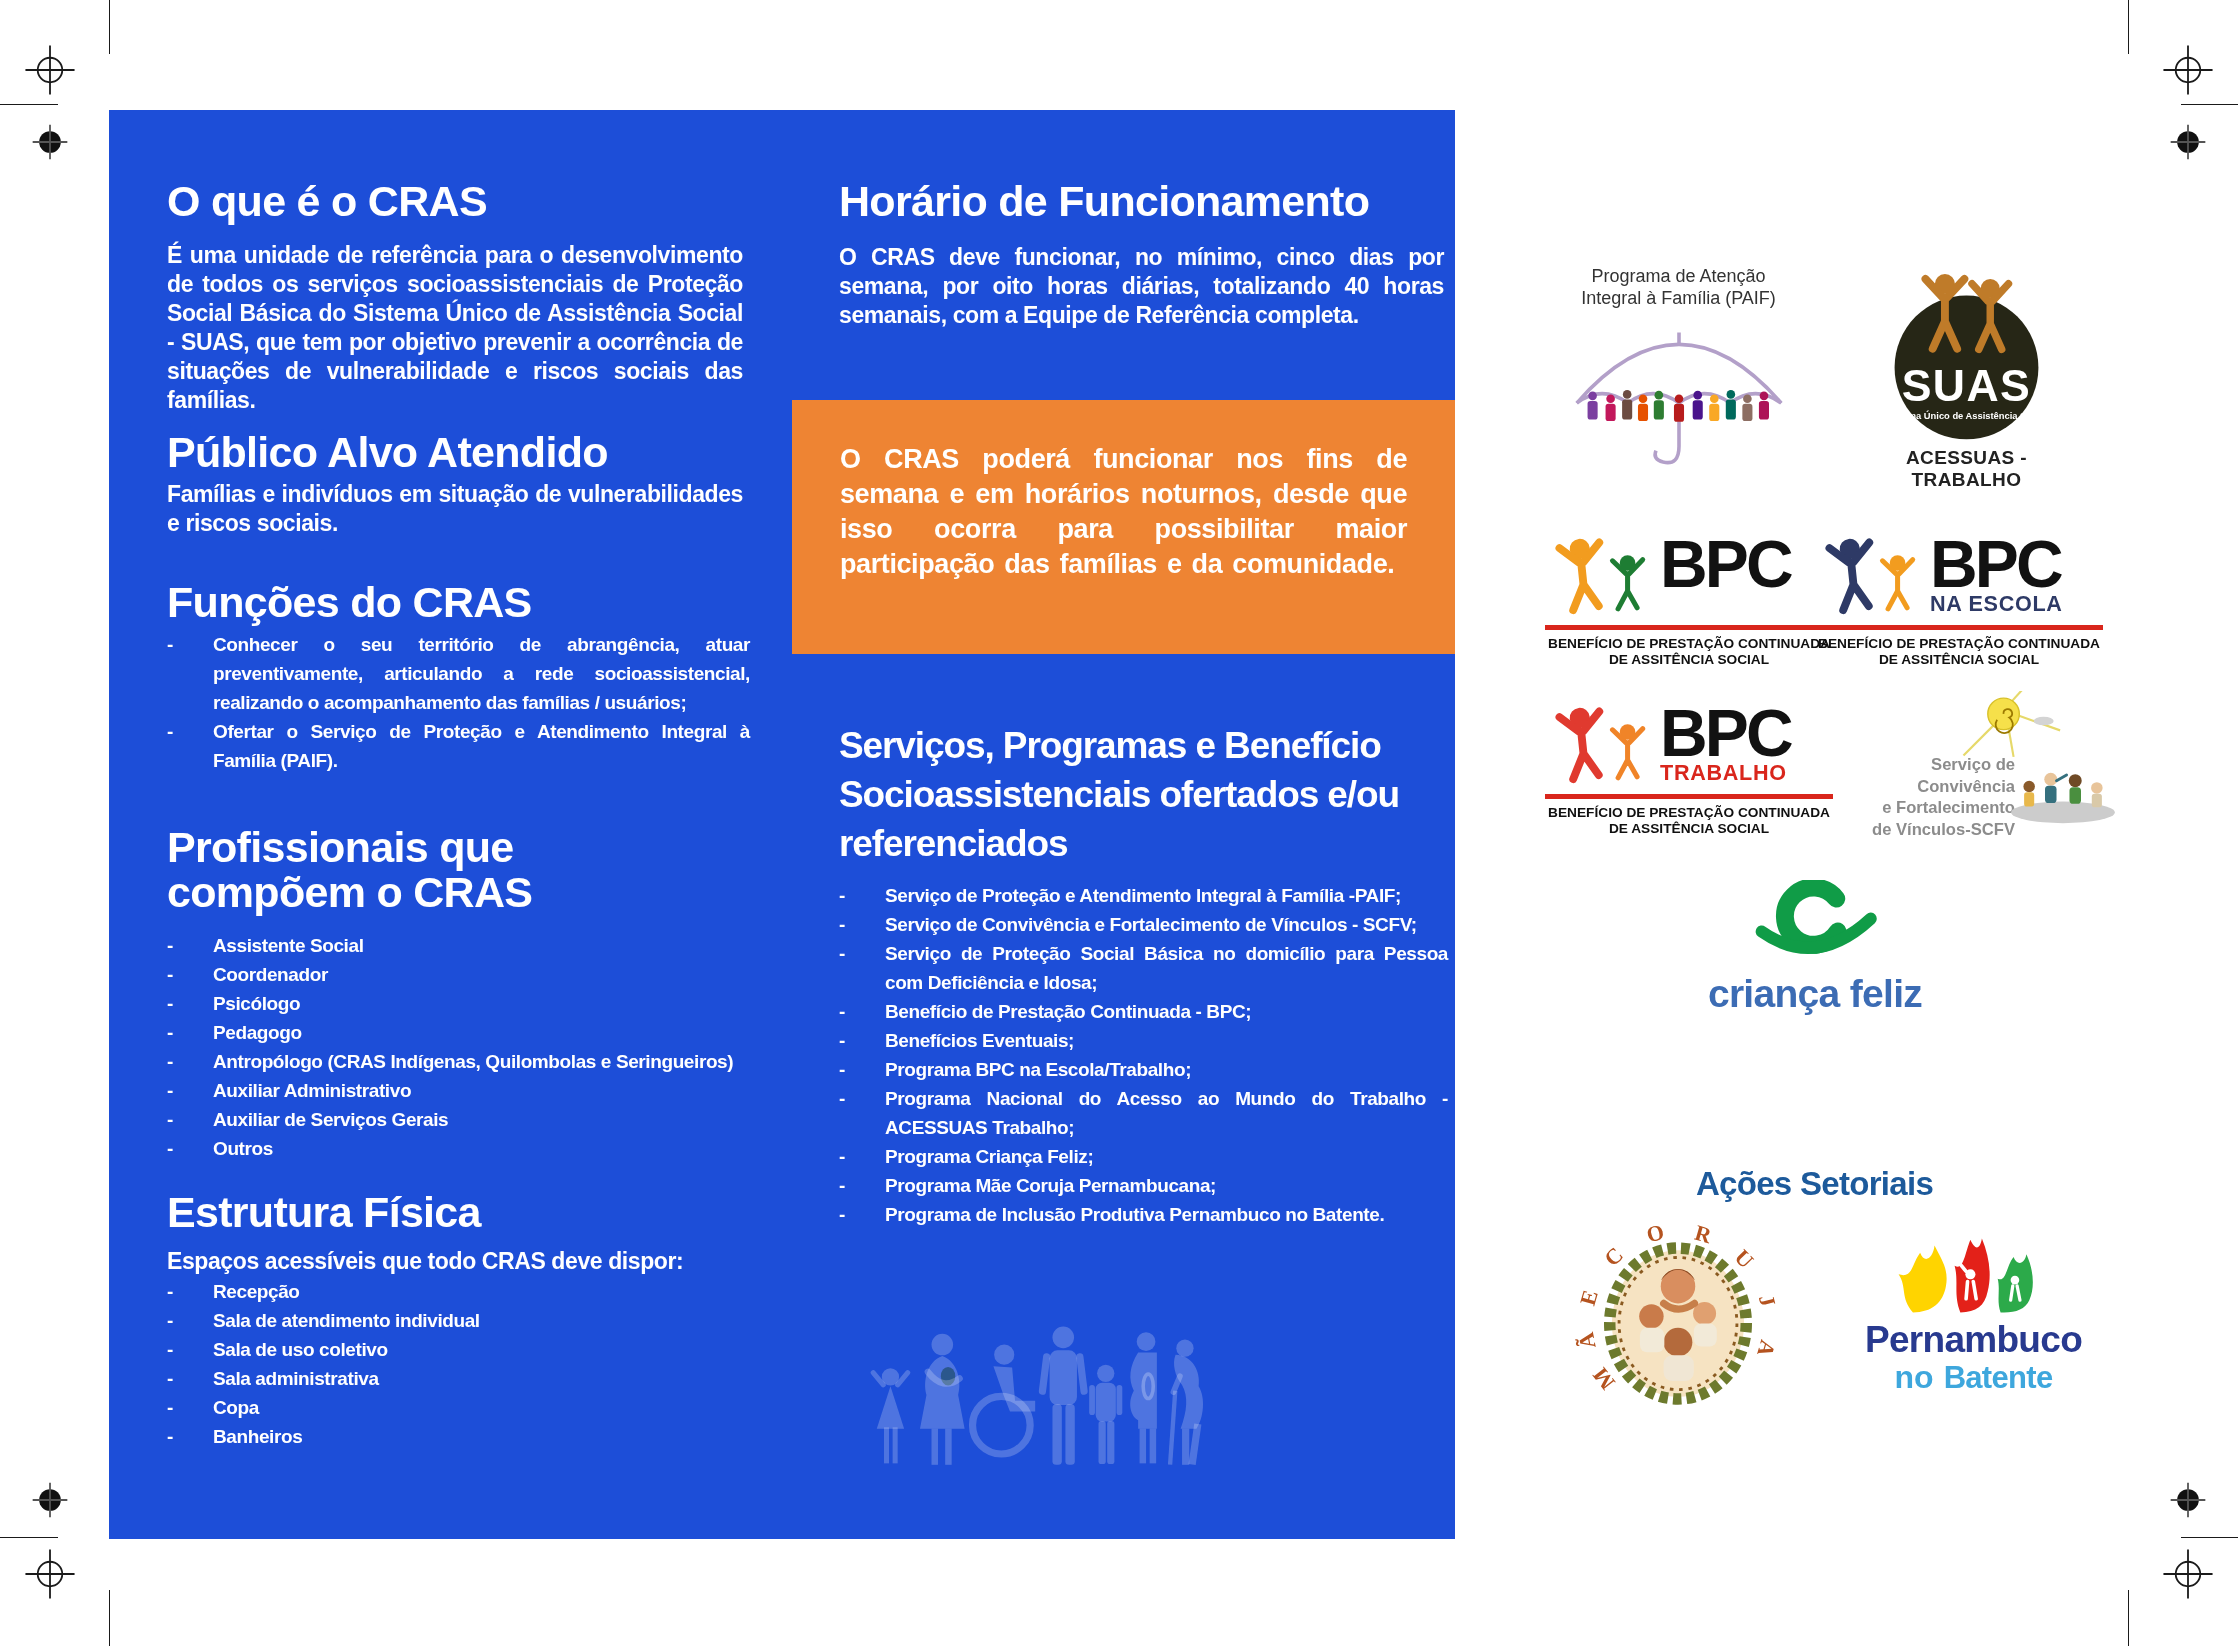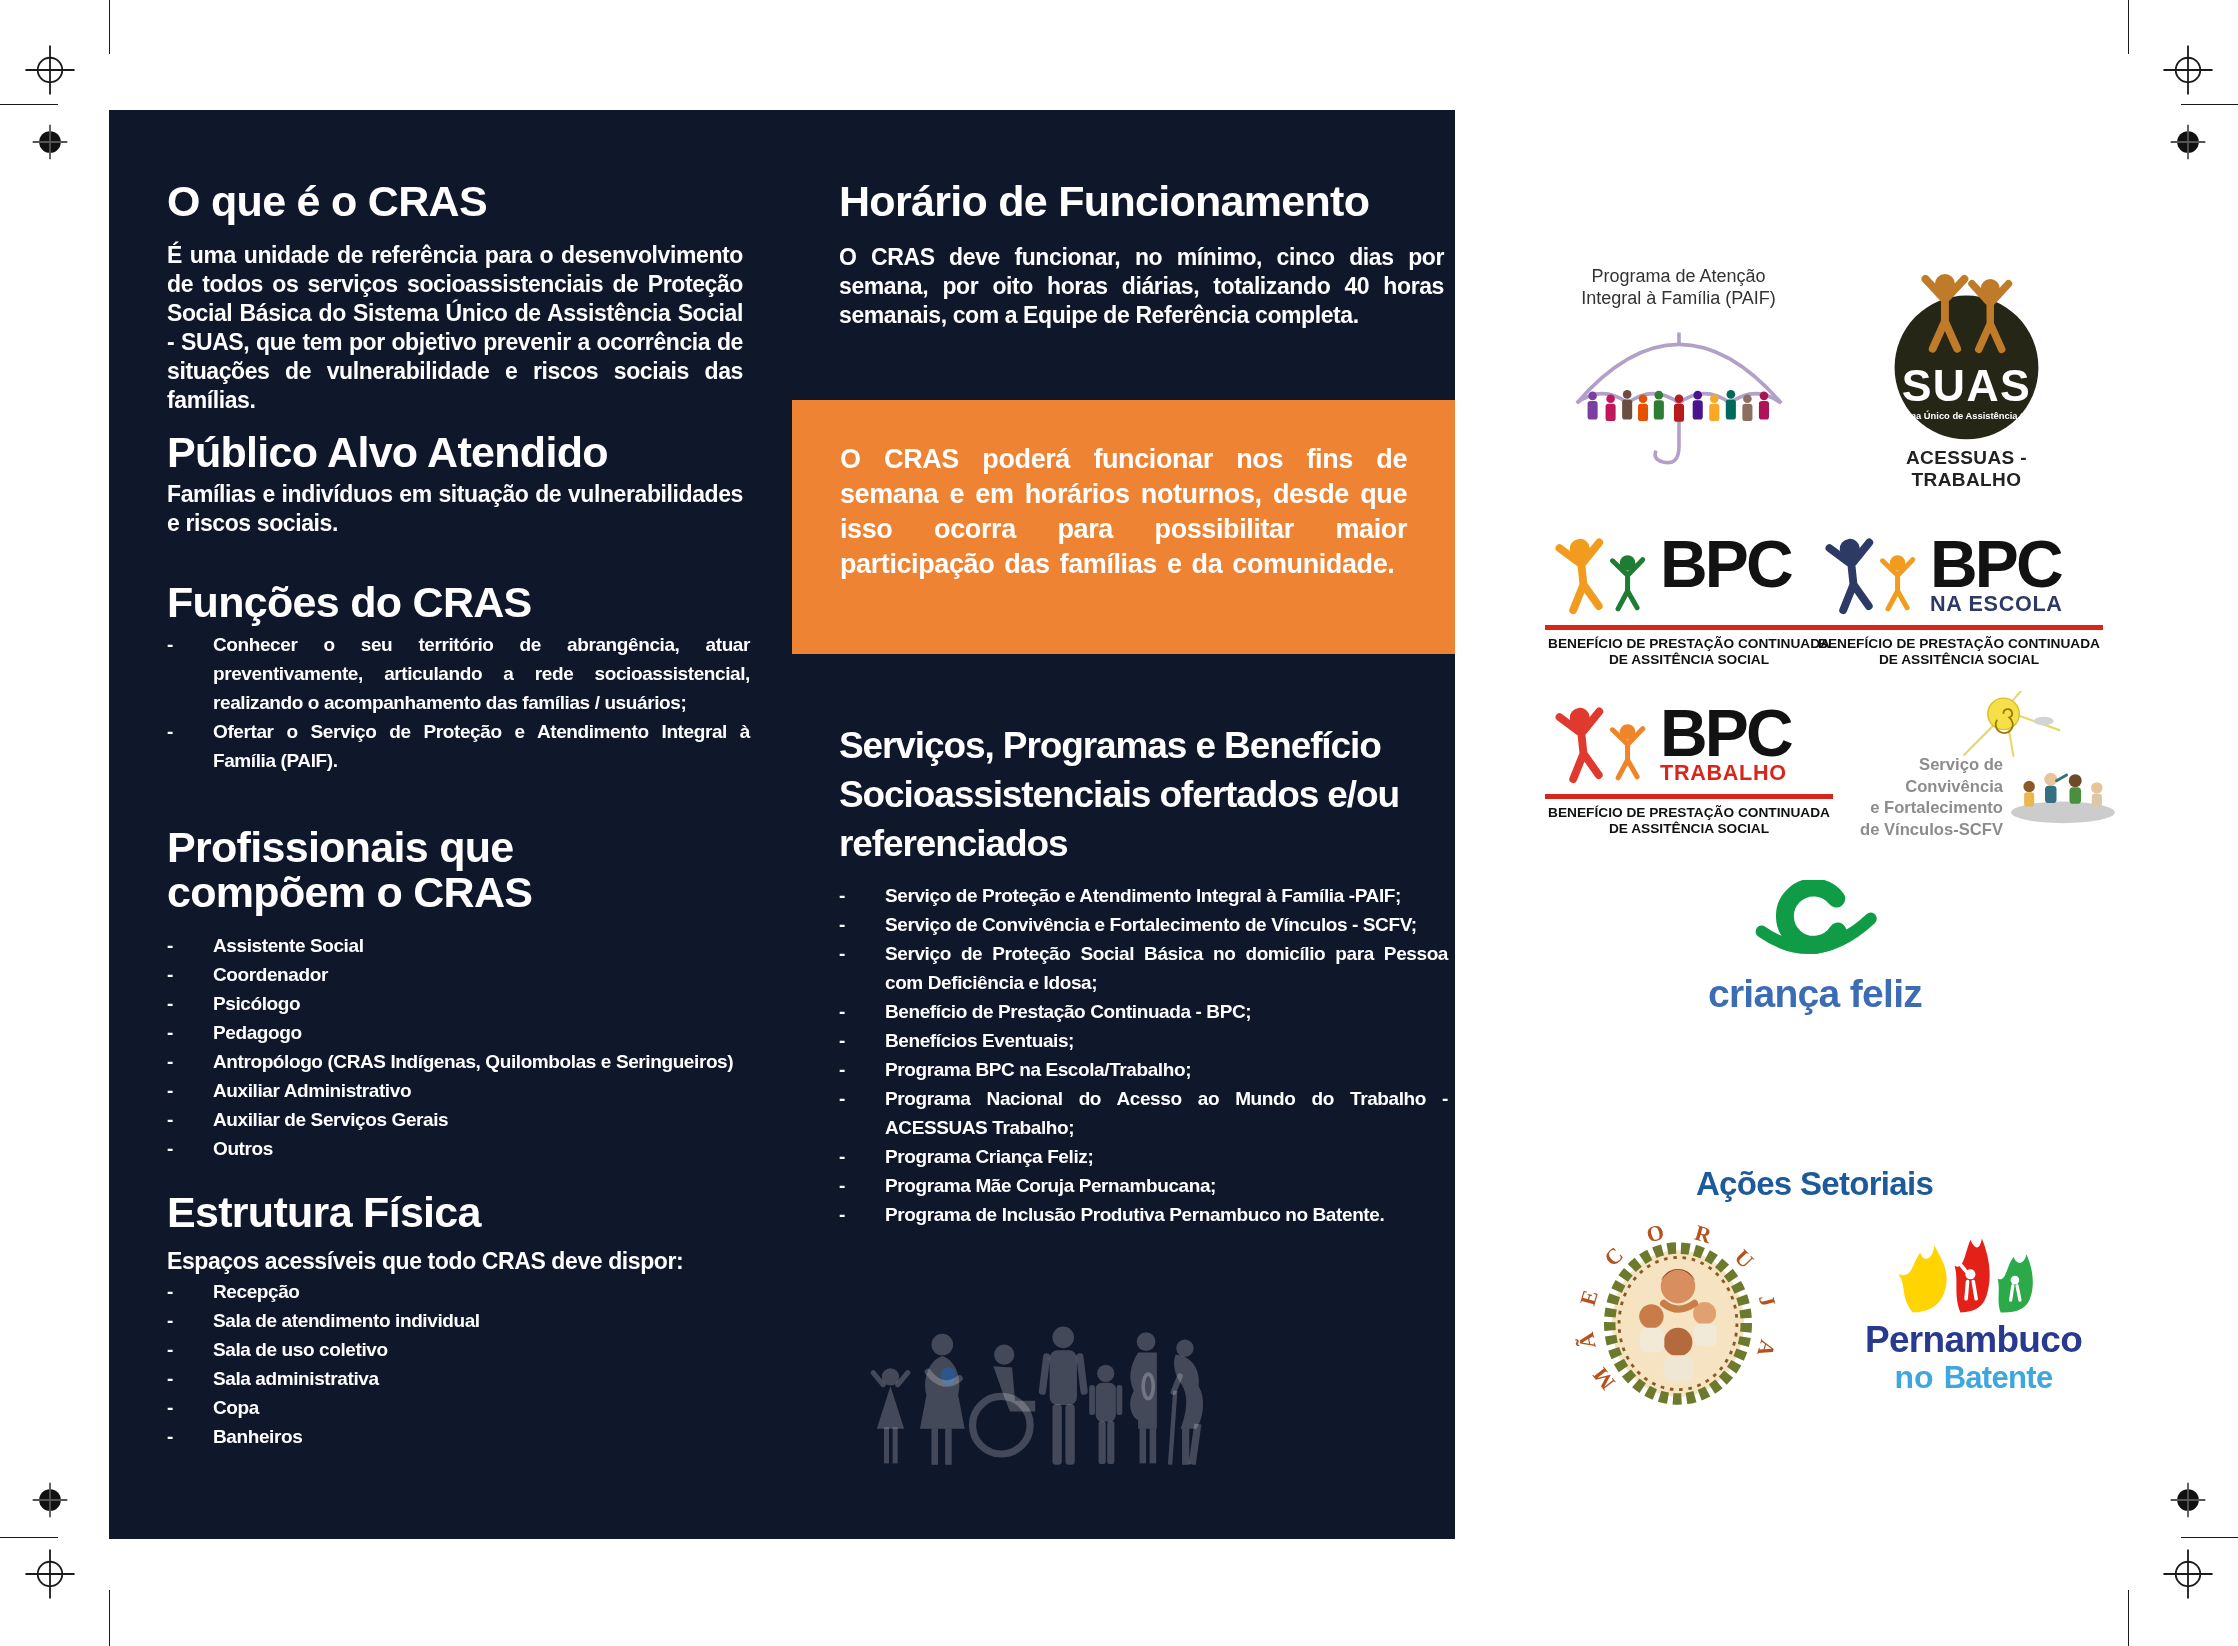--- a/index.html
+++ b/index.html
@@ -5,21 +5,21 @@
   html,body{margin:0;padding:0;background:#fff;}
   .canvas{position:relative;width:2239px;height:1647px;background:#ffffff;overflow:hidden;
           font-family:"Liberation Sans",sans-serif;}
   .abs{position:absolute;}
 
   
   .mark-line{position:absolute;background:#1a1a1a;}
   .reg{position:absolute;width:52px;height:52px;}
 
   
-  .panel{position:absolute;left:109px;top:110px;width:1346px;height:1429px;background:#0f172a;color:#fff;}
+  .panel{position:absolute;left:109px;top:110px;width:1346px;height:1429px;background:#1d4ed8;color:#fff;}
   .h1{font-size:43px;line-height:45px;font-weight:700;letter-spacing:-0.7px;}
   .body-txt{font-size:23px;line-height:29px;font-weight:700;letter-spacing:-0.4px;text-align:justify;}
   .list{display:block;}
   .li{display:flex;font-size:19px;line-height:29px;font-weight:700;letter-spacing:-0.4px;}
   .li::before{content:"-";flex:none;width:46px;}
   .li .li-body{flex:1;text-align:justify;}
   .list-nowrap .li .li-body{white-space:nowrap;text-align:left;overflow:visible;}
   .callout{position:absolute;left:683px;top:290px;width:663px;height:254px;background:#ee8433;
            box-sizing:border-box;padding:42px 48px 0 48px;}
   .callout .body-txt{font-size:27px;line-height:35px;word-spacing:2.9px;}
@@ -424,21 +424,21 @@
       <g stroke="#e6d96a" stroke-width="3">
         <line x1="60" y1="40" x2="10" y2="90"></line>
           <line x1="70" y1="35" x2="80" y2="92"></line>
         <line x1="75" y1="30" x2="145" y2="55"></line>
           <line x1="68" y1="25" x2="95" y2="-5"></line>
       </g>
       <circle cx="66" cy="32" r="22" fill="#f6e04a" stroke="#d8c12a" stroke-width="2"></circle>
       <path d="M66,32 a6,6 0 1 1 8,5 a12,12 0 1 1 -17,3" fill="none" stroke="#9c7a00" stroke-width="2.5"></path>
       <ellipse cx="122" cy="42" rx="14" ry="6" fill="#d4d4d4"></ellipse>
     </svg>
-    <div class="scfv-text" style="position:absolute;left:0;top:63px;width:173px;">
+    <div class="scfv-text" style="position:absolute;left:12px;top:63px;width:173px;">
       <div>Serviço de Convivência</div>
       <div>e Fortalecimento</div>
       <div>de Vínculos-SCFV</div>
     </div>
     <svg width="108" height="65" viewBox="0 0 150 90" style="position:absolute;left:179px;top:68px;">
       <ellipse cx="75" cy="74" rx="72" ry="15" fill="#cccccc"></ellipse>
       <g>
         <circle cx="28" cy="38" r="8" fill="#8a5a2a"></circle>
           <rect x="21" y="46" width="14" height="20" rx="4" fill="#e8b84b"></rect>
         <circle cx="58" cy="28" r="9" fill="#e8c49a"></circle>

